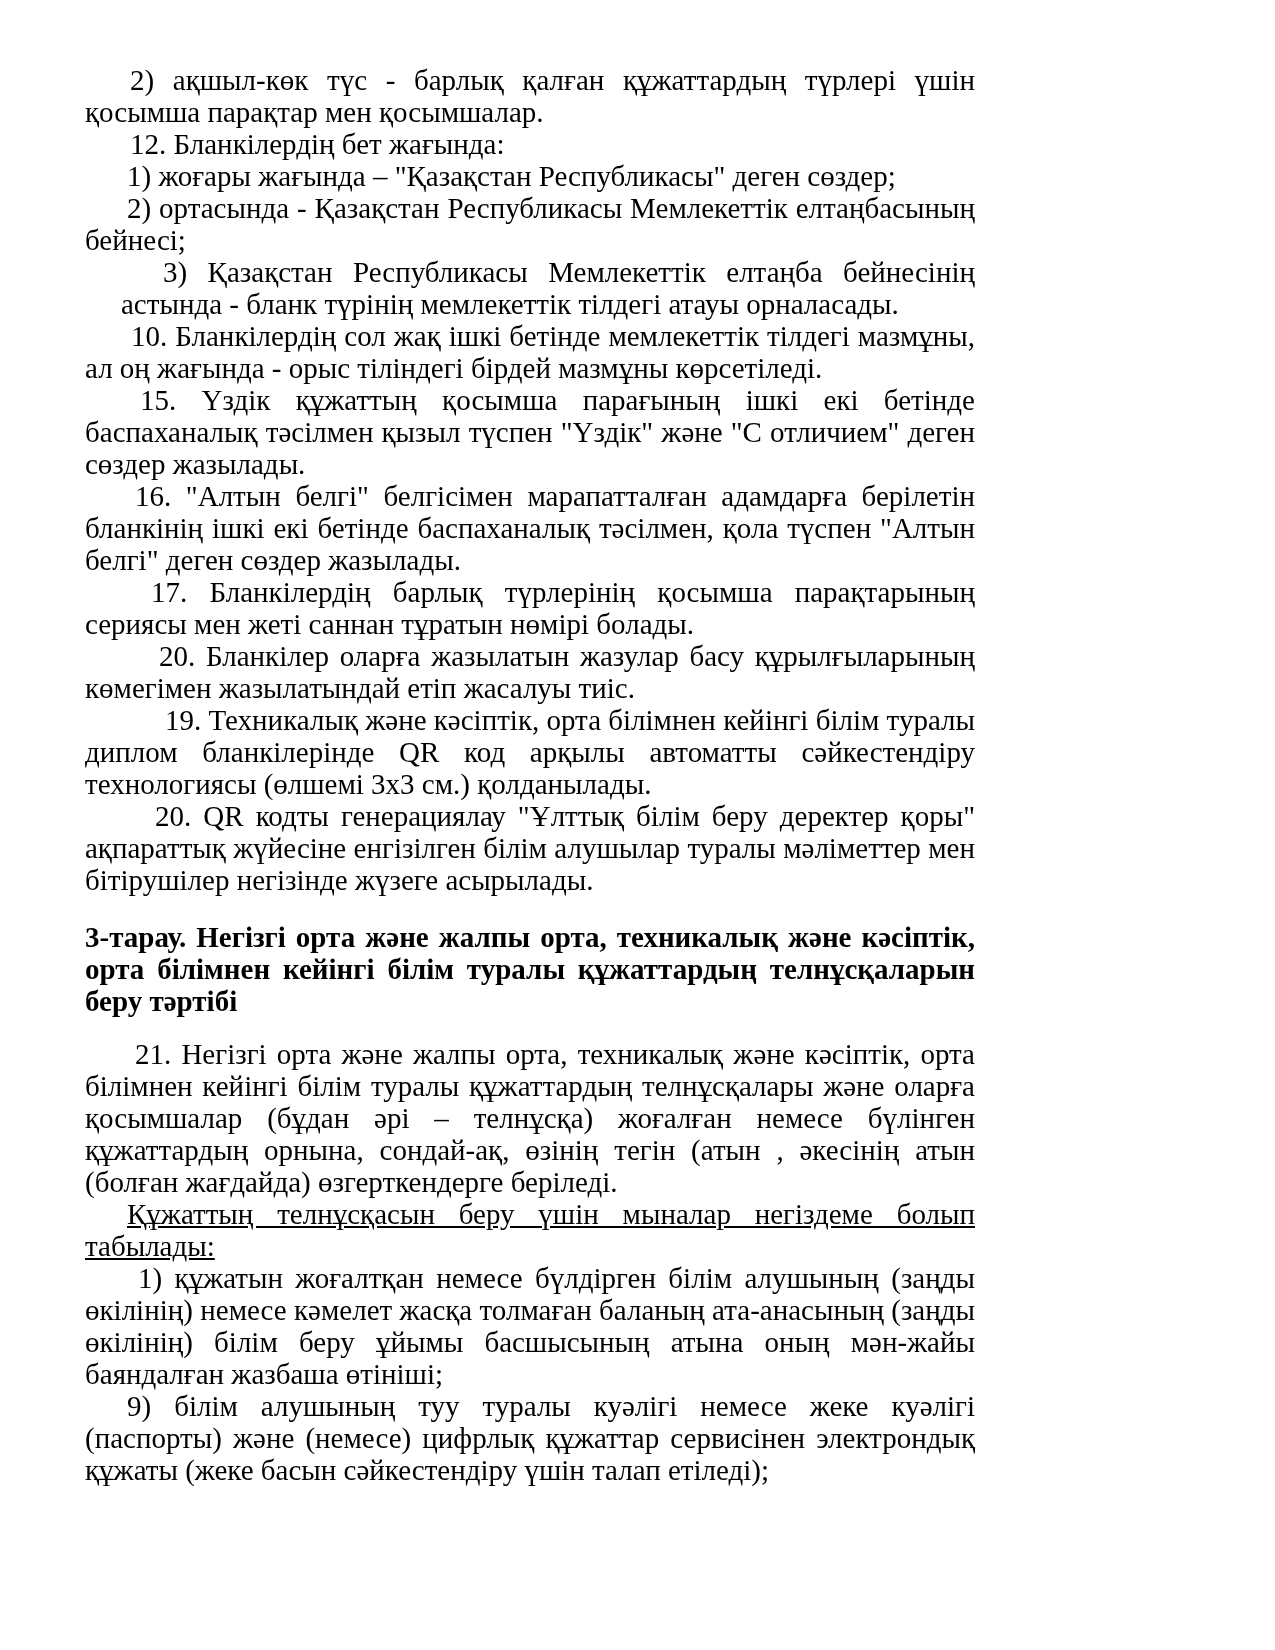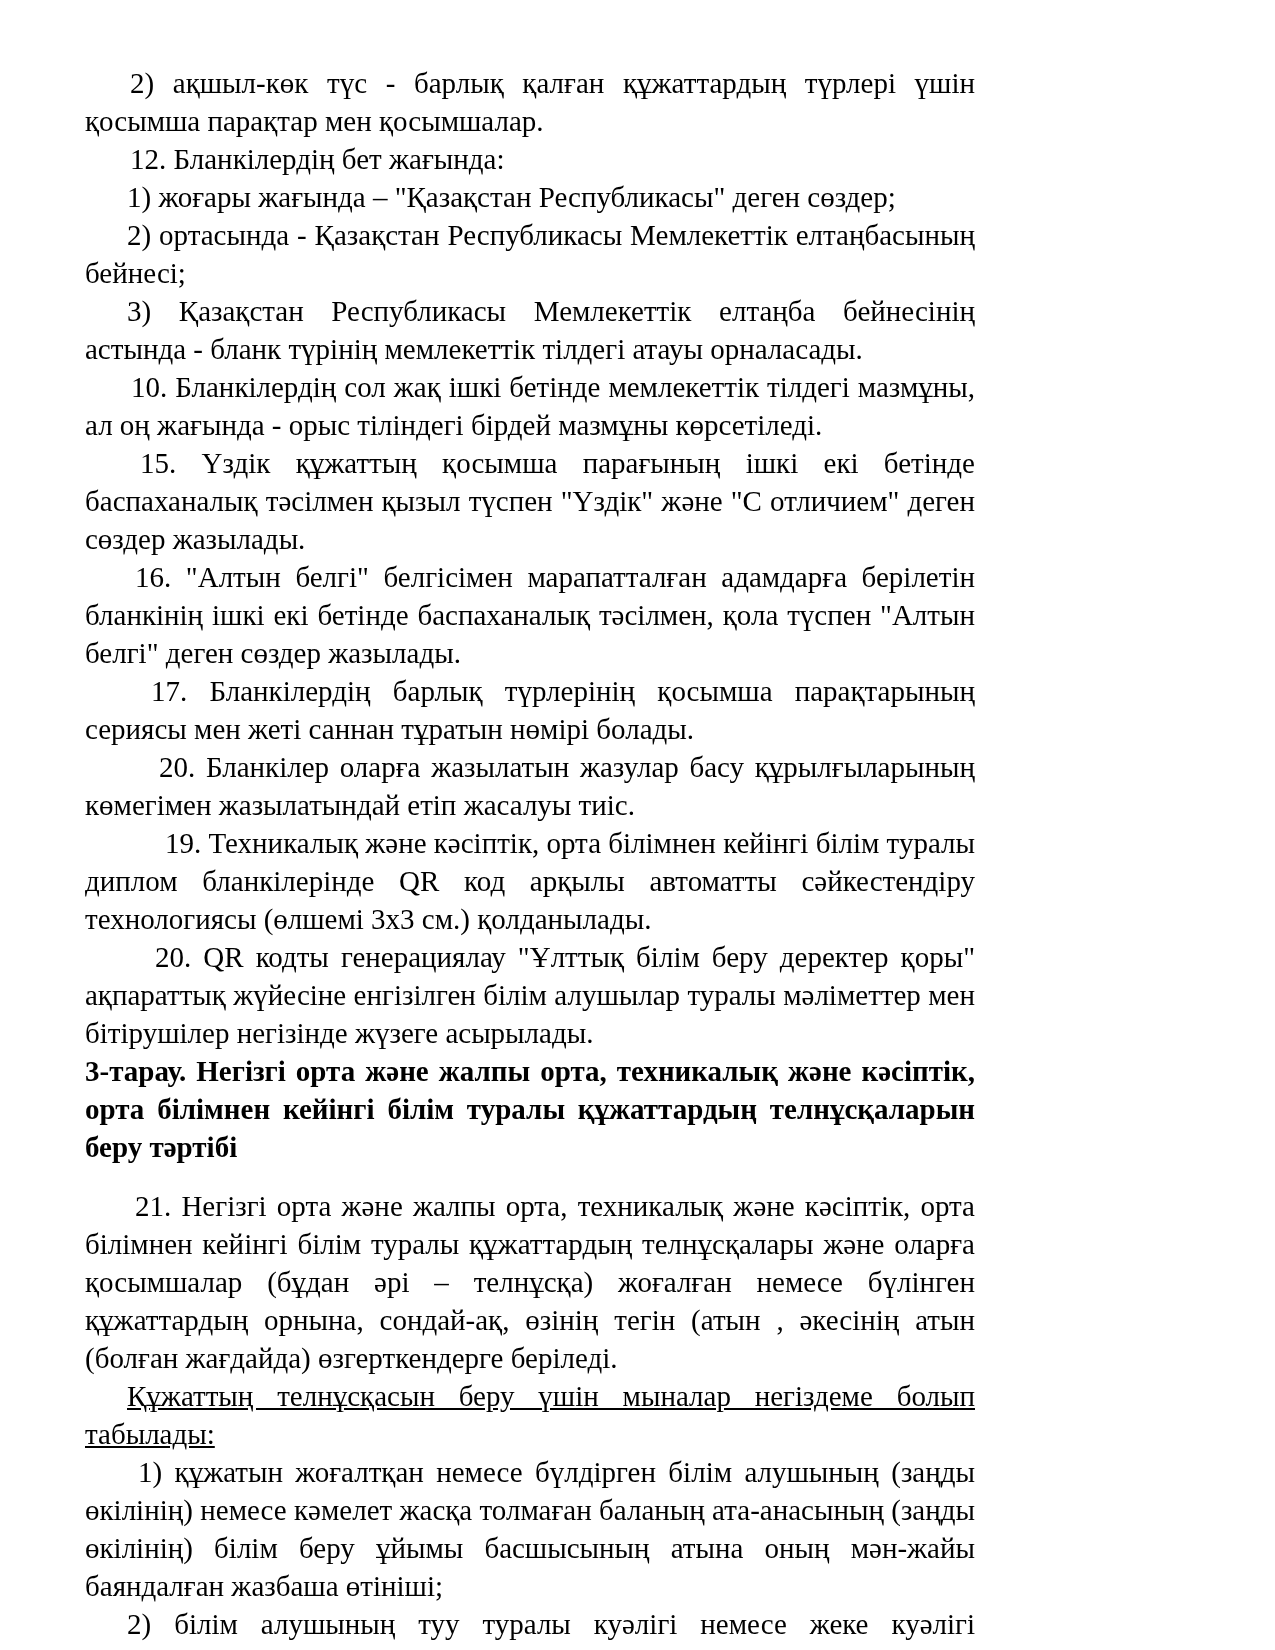--- a/index.html
+++ b/index.html
@@ -14,48 +14,49 @@
     overflow: hidden;
   }
   .page {
     box-sizing: border-box;
     width: 1068px;
     height: 1650px;
     background: #ffffff;
     padding: 64px 93px 40px 85px;
     font-family: "Liberation Serif", "DejaVu Serif", serif;
     font-size: 29px;
-    line-height: 38px;
+    line-height: 32px;
     color: #000000;
   }
   .doc p {
     margin: 0;
     text-align: justify;
   }
   .doc p.heading {
     font-weight: bold;
+    margin-top: 25px;
     margin-bottom: 21px;
   }
 </style>
 </head>
 <body>
 
 <main class="page">
   <div class="doc" id="doc-content">
       <p class="body" style="text-indent: 45px;">2) ақшыл-көк түс - барлық қалған құжаттардың түрлері үшін қосымша парақтар мен қосымшалар.</p>
       <p class="body" style="text-indent: 45px;">12. Бланкілердің бет жағында:</p>
       <p class="body" style="text-indent: 42px;">1) жоғары жағында – "Қазақстан Республикасы" деген сөздер;</p>
       <p class="body" style="text-indent: 42px;">2) ортасында - Қазақстан Республикасы Мемлекеттік елтаңбасының бейнесі;</p>
-      <p class="body" style="text-indent: 42px;">3) Қазақстан Республикасы Мемлекеттік елтаңба бейнесінің астында - бланк түрінің мемлекеттік тілдегі атауы орналасады.</p>
+      <p class="body" style="text-indent: 42px; margin-left: 36px;">3) Қазақстан Республикасы Мемлекеттік елтаңба бейнесінің астында - бланк түрінің мемлекеттік тілдегі атауы орналасады.</p>
       <p class="body" style="text-indent: 46px;">10. Бланкілердің сол жақ ішкі бетінде мемлекеттік тілдегі мазмұны, ал оң жағында - орыс тіліндегі бірдей мазмұны көрсетіледі.</p>
       <p class="body" style="text-indent: 55px;">15. Үздік құжаттың қосымша парағының ішкі екі бетінде баспаханалық тәсілмен қызыл түспен "Үздік" және "С отличием" деген сөздер жазылады.</p>
       <p class="body" style="text-indent: 50px;">16. "Алтын белгі" белгісімен марапатталған адамдарға берілетін бланкінің ішкі екі бетінде баспаханалық тәсілмен, қола түспен "Алтын белгі" деген сөздер жазылады.</p>
       <p class="body" style="text-indent: 66px;">17. Бланкілердің барлық түрлерінің қосымша парақтарының сериясы мен жеті саннан тұратын нөмірі болады.</p>
       <p class="body" style="text-indent: 74px;">20. Бланкілер оларға жазылатын жазулар басу құрылғыларының көмегімен жазылатындай етіп жасалуы тиіс.</p>
       <p class="body" style="text-indent: 80px;">19. Техникалық және кәсіптік, орта білімнен кейінгі білім туралы диплом бланкілерінде QR код арқылы автоматты сәйкестендіру технологиясы (өлшемі 3х3 см.) қолданылады.</p>
       <p class="body" style="text-indent: 70px;">20. QR кодты генерациялау "Ұлттық білім беру деректер қоры" ақпараттық жүйесіне енгізілген білім алушылар туралы мәліметтер мен бітірушілер негізінде жүзеге асырылады.</p>
       <p class="heading">3-тарау. Негізгі орта және жалпы орта, техникалық және кәсіптік, орта білімнен кейінгі білім туралы құжаттардың телнұсқаларын беру тәртібі</p>
       <p class="body" style="text-indent: 50px;">21. Негізгі орта және жалпы орта, техникалық және кәсіптік, орта білімнен кейінгі білім туралы құжаттардың телнұсқалары және оларға қосымшалар (бұдан әрі – телнұсқа) жоғалған немесе бүлінген құжаттардың орнына, сондай-ақ, өзінің тегін (атын , әкесінің атын (болған жағдайда) өзгерткендерге беріледі.</p>
       <p class="body" style="text-indent: 42px; text-decoration: underline;">Құжаттың телнұсқасын беру үшін мыналар негіздеме болып табылады:</p>
       <p class="body" style="text-indent: 53px;">1) құжатын жоғалтқан немесе бүлдірген білім алушының (заңды өкілінің) немесе кәмелет жасқа толмаған баланың ата-анасының (заңды өкілінің) білім беру ұйымы басшысының атына оның мән-жайы баяндалған жазбаша өтініші;</p>
-      <p class="body" style="text-indent: 42px;">2) білім алушының туу туралы куәлігі немесе жеке куәлігі (паспорты) және (немесе) цифрлық құжаттар сервисінен электрондық құжаты (жеке басын сәйкестендіру үшін талап етіледі);</p>
+      <p class="body" style="text-indent: 42px;">9) білім алушының туу туралы куәлігі немесе жеке куәлігі (паспорты) және (немесе) цифрлық құжаттар сервисінен электрондық құжаты (жеке басын сәйкестендіру үшін талап етіледі);</p>
     </div>
 </main>
 
 </body></html>

